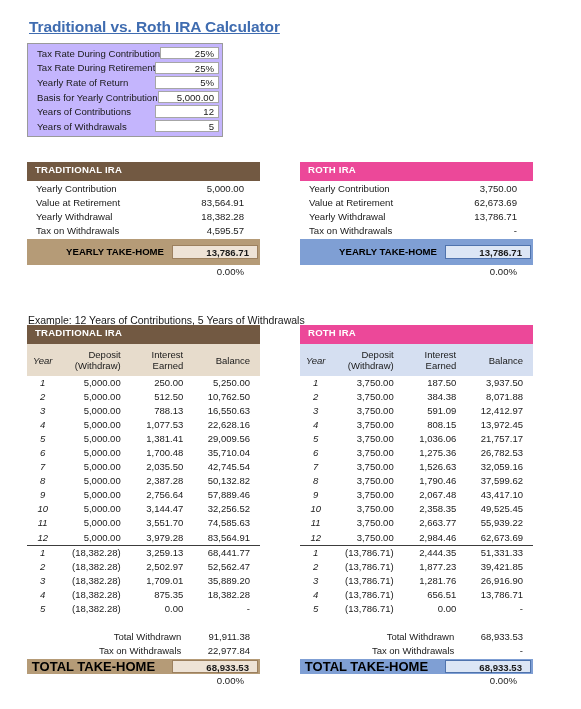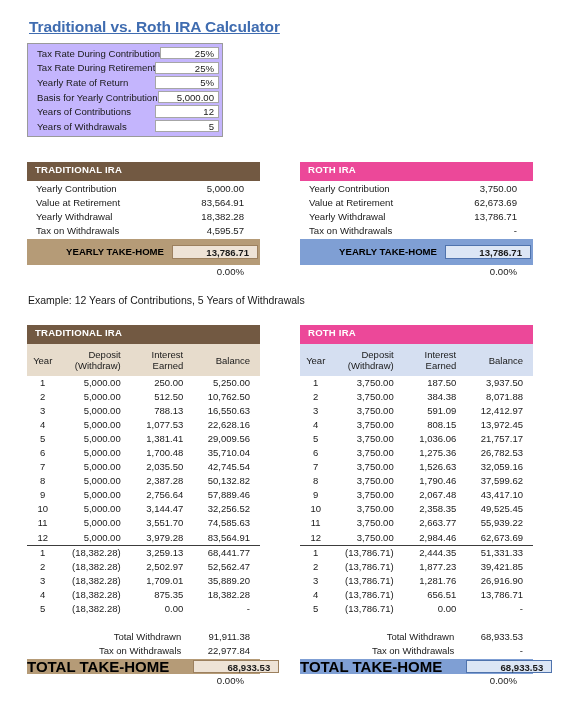--- a/index.html
+++ b/index.html
@@ -142,21 +142,21 @@
     text-align: right;
     padding-right: 16px;
     font-size: 9.6px;
     margin-top: 1px;
   }
 
   
   .example-caption {
     position: absolute;
     left: 28px;
-    top: 294px;
+    top: 314px;
     font-size: 10.5px;
     color: #1a1a1a;
     white-space: nowrap;
   }
 
   
   .sched {
     position: absolute;
     width: 233px;
     top: 325px;
@@ -181,21 +181,21 @@
     text-align: center;
     font-size: 9.5px;
     vertical-align: middle !important;
     height: 32px !important;
     line-height: 11px !important;
     padding: 0 2px !important;
   }
   .colhead.brown .colhead-cell { background: #e7dccc; }
   .colhead.blue  .colhead-cell { background: #d5dff1; }
 
-  .c-year { width: 13.5%; text-align: center; }
+  .c-year { width: 13.5%; text-align: center; font-style: italic; }
   .c-dep  { width: 31%;  text-align: right; padding-right: 10px !important; }
   .c-int  { width: 26%;  text-align: right; padding-right: 8px !important; }
   .c-bal  { width: 29.5%; text-align: right; padding-right: 10px !important; }
 
   tr.first-withdraw td { border-top: 1px solid #3c3c3c; }
 
   .totals-row td {
     height: 14.2px;
     line-height: 14.2px;
   }
@@ -214,23 +214,23 @@
     display: flex;
     align-items: center;
     height: 15.5px;
     margin-top: 1px;
   }
   .total-bar.brown { background: #b59b77; }
   .total-bar.blue  { background: #7f9fd4; }
   .total-bar-label {
     flex: 1 1 auto;
     text-align: center;
-    padding-right: 24px;
+    padding-right: 12px;
     font-weight: bold;
-    font-size: 15px;
+    font-size: 13px;
     color: #000;
     white-space: nowrap;
   }
   .total-bar-value {
     flex: 0 0 86px;
     text-align: right;
     padding-right: 8px;
     font-weight: bold;
     font-size: 9.6px;
     height: 13.5px;

